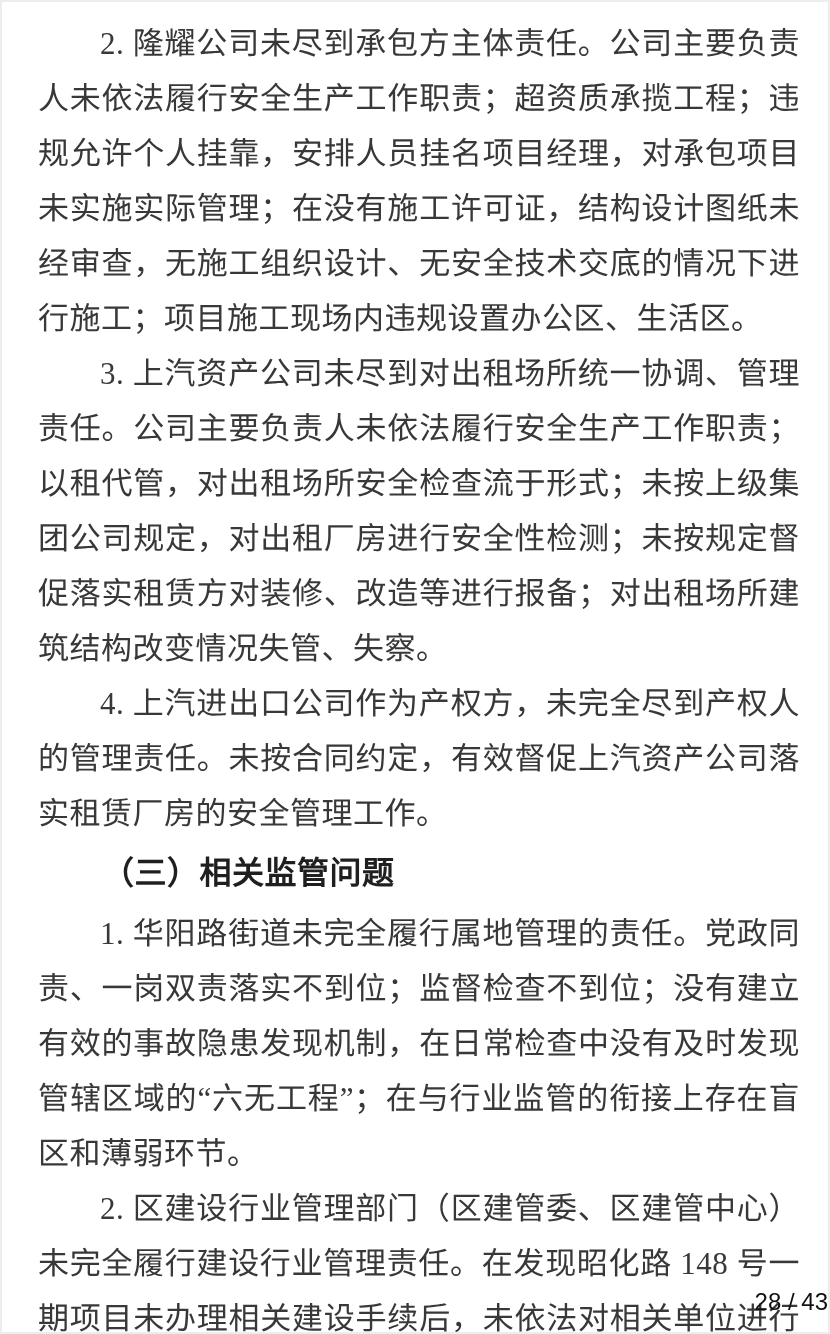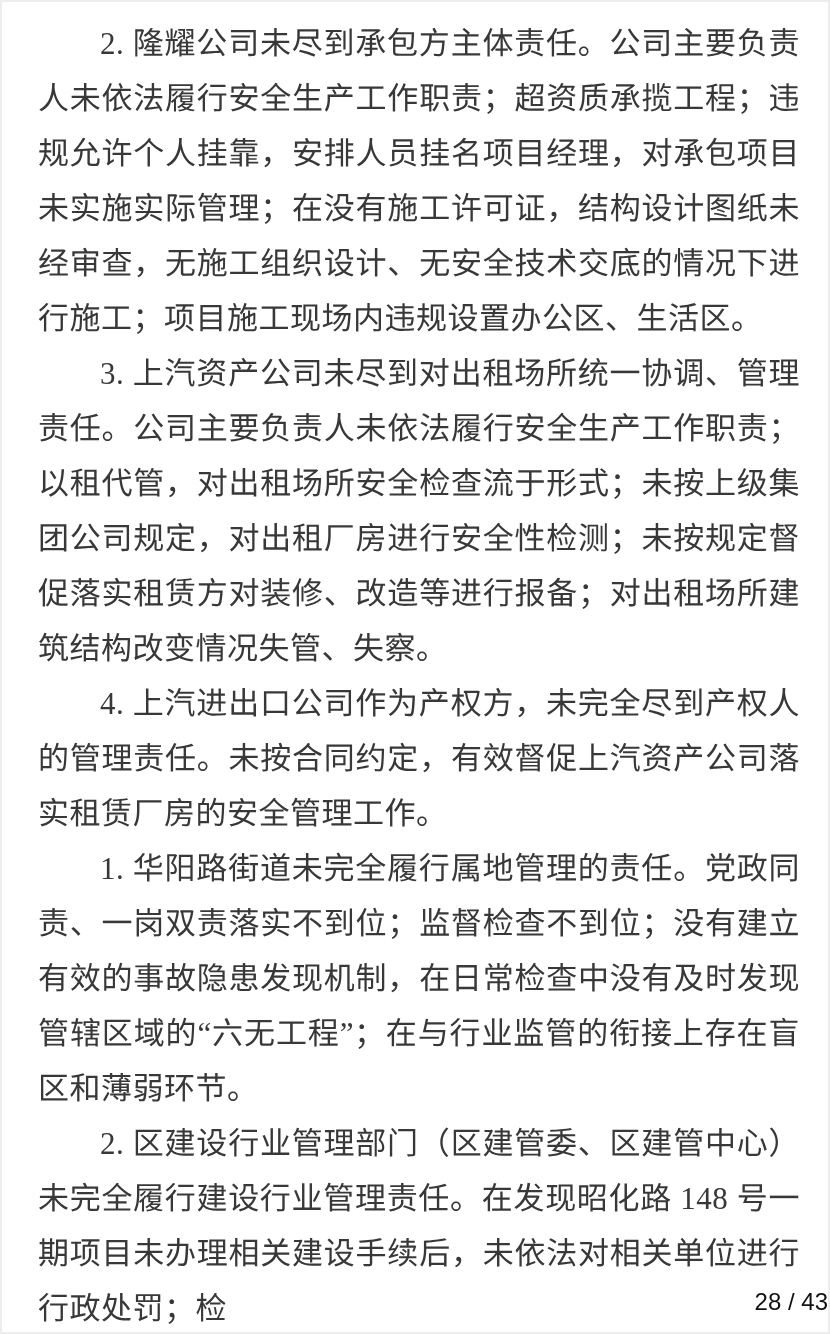--- a/index.html
+++ b/index.html
@@ -51,17 +51,18 @@
   }
 </style>
 </head>
 <body>
 
 <div class="page">
   <div class="content">
     <p class="para">2. 隆耀公司未尽到承包方主体责任。公司主要负责人未依法履行安全生产工作职责；超资质承揽工程；违规允许个人挂靠，安排人员挂名项目经理，对承包项目未实施实际管理；在没有施工许可证，结构设计图纸未经审查，无施工组织设计、无安全技术交底的情况下进行施工；项目施工现场内违规设置办公区、生活区。</p>
     <p class="para">3. 上汽资产公司未尽到对出租场所统一协调、管理责任。公司主要负责人未依法履行安全生产工作职责；以租代管，对出租场所安全检查流于形式；未按上级集团公司规定，对出租厂房进行安全性检测；未按规定督促落实租赁方对装修、改造等进行报备；对出租场所建筑结构改变情况失管、失察。</p>
     <p class="para">4. 上汽进出口公司作为产权方，未完全尽到产权人的管理责任。未按合同约定，有效督促上汽资产公司落实租赁厂房的安全管理工作。</p>
+    <h2 class="section-heading">（三）相关监管问题</h2>
     <p class="para">1. 华阳路街道未完全履行属地管理的责任。党政同责、一岗双责落实不到位；监督检查不到位；没有建立有效的事故隐患发现机制，在日常检查中没有及时发现管辖区域的“六无工程”；在与行业监管的衔接上存在盲区和薄弱环节。</p>
     <p class="para">2. 区建设行业管理部门（区建管委、区建管中心）未完全履行建设行业管理责任。在发现昭化路 148 号一期项目未办理相关建设手续后，未依法对相关单位进行行政处罚；检</p>
   </div>
   <div class="footer">28 / 43</div>
 </div>
 
 </body></html>

